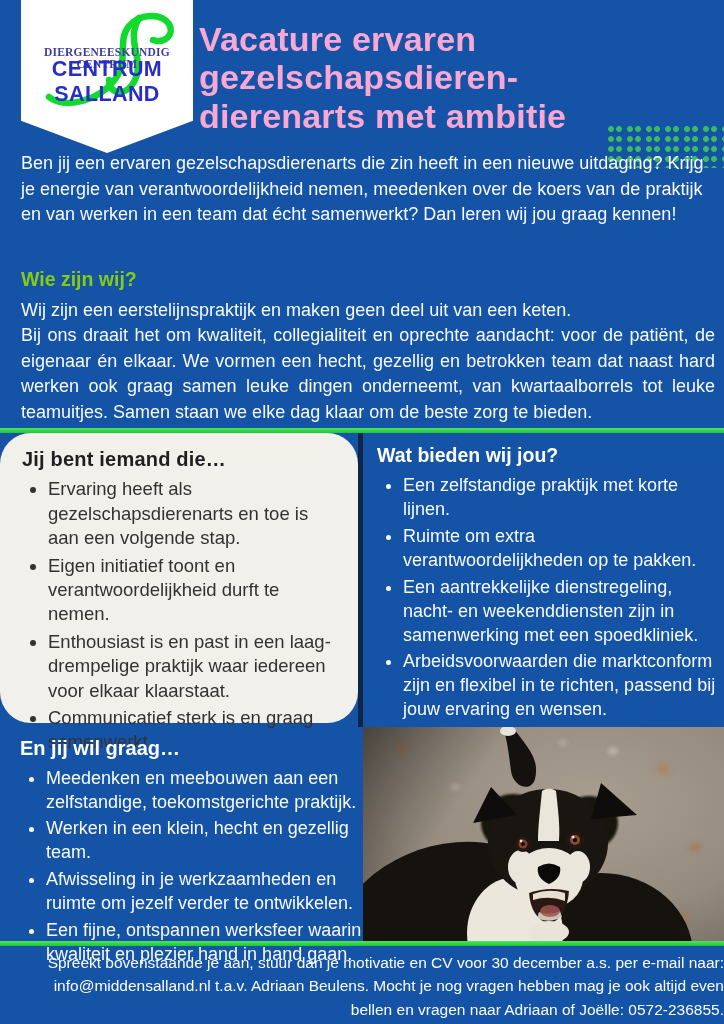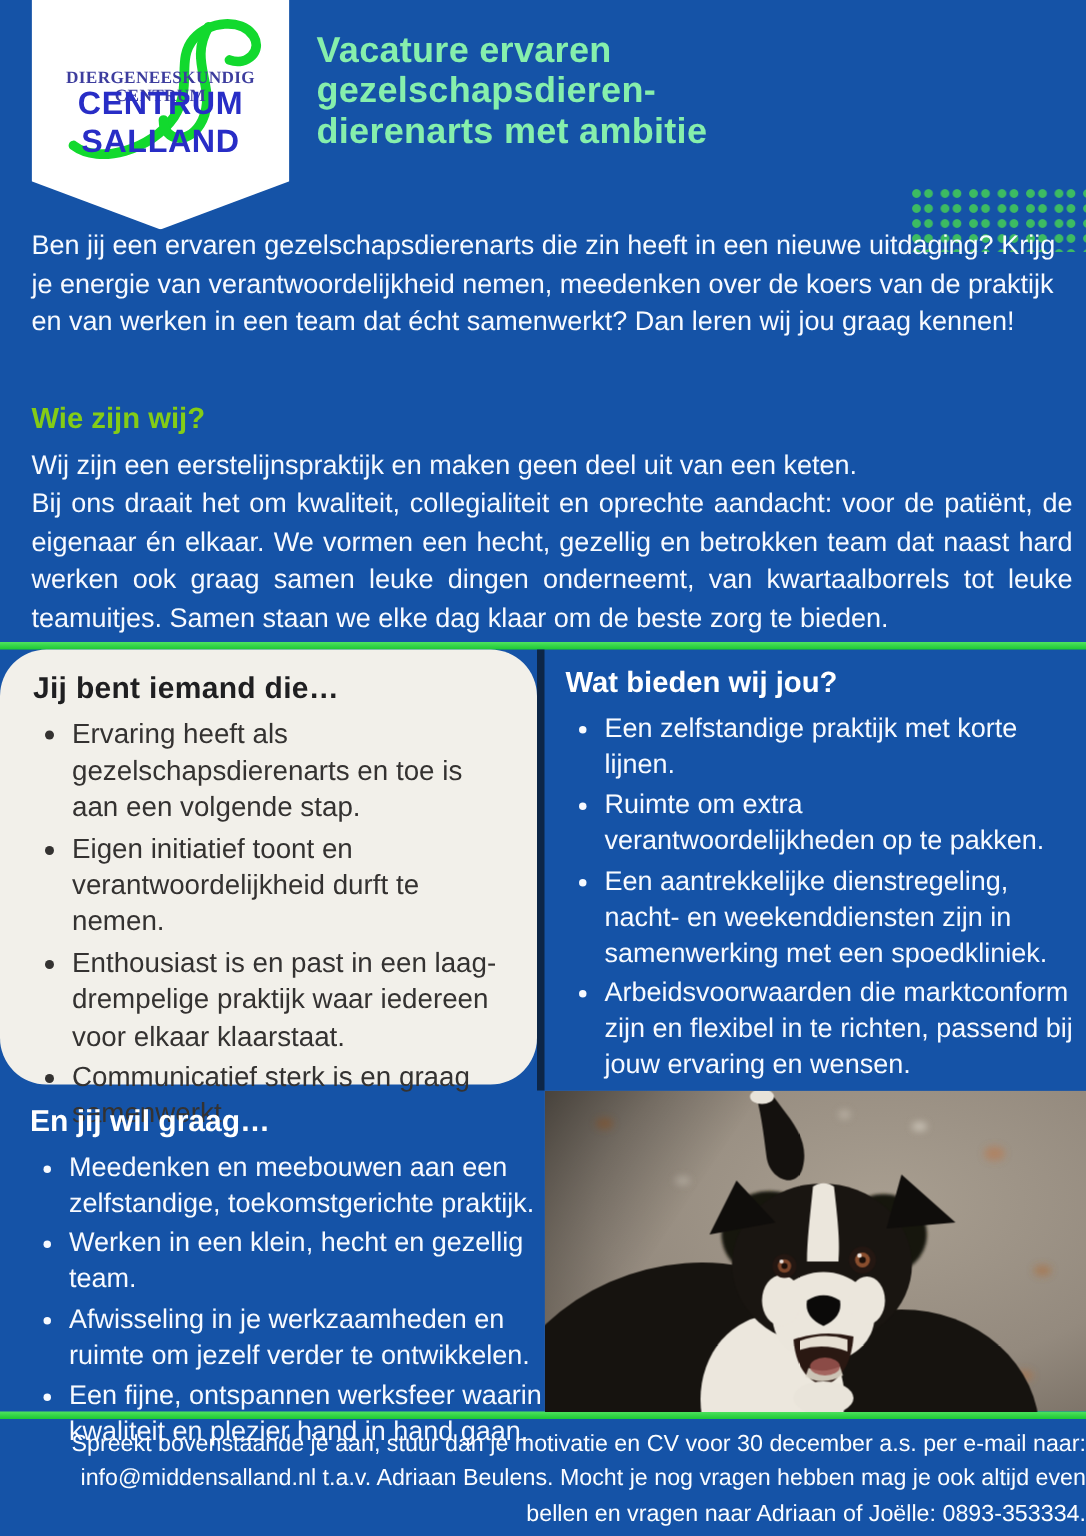--- a/index.html
+++ b/index.html
@@ -21,22 +21,22 @@
     position:absolute;left:0;top:46px;width:100%;text-align:center;
     font-family:"Liberation Serif",serif;font-weight:700;
     font-size:11.5px;letter-spacing:.2px;color:#3d3d9e;
   }
   .logo-line2{
     position:absolute;left:0;top:57px;width:100%;text-align:center;
     font-weight:700;font-size:21.5px;letter-spacing:.4px;color:#282dc6;
   }
   
   .title{
-    position:absolute;left:211px;top:20px;width:505px;
-    font-size:24px;line-height:1.13;font-weight:800;color:#86efac;
+    position:absolute;left:199px;top:20px;width:505px;
+    font-size:34px;line-height:1.13;font-weight:800;color:#f9a8d4;
     letter-spacing:.2px;
   }
   .title span{display:block;}
   .dots{
     position:absolute;left:608px;top:126px;width:118px;height:42px;
     background-image:
       radial-gradient(circle at 3px 3px,#3cbb62 2.6px,transparent 3.2px),
       radial-gradient(circle at 11px 3px,#3cbb62 2.6px,transparent 3.2px);
     background-size:19px 10px;
   }
@@ -221,16 +221,16 @@
 
       <ellipse cx="186" cy="205" rx="20" ry="11" fill="#e9e4da"></ellipse>
     </svg>
   </div>
 
   <div id="rule-footer" class="green-rule"></div>
 
   <div class="footer">
     <div>Spreekt bovenstaande je aan, stuur dan je motivatie en CV voor 30 december a.s. per e-mail  naar:</div>
     <div>info@middensalland.nl t.a.v. Adriaan Beulens. Mocht je nog vragen hebben mag je ook altijd even</div>
-    <div>bellen en vragen naar Adriaan of Joëlle: 0893-353334.</div>
+    <div>bellen en vragen naar Adriaan of Joëlle: 0572-236855.</div>
   </div>
 
 </div>
 
 </body></html>

